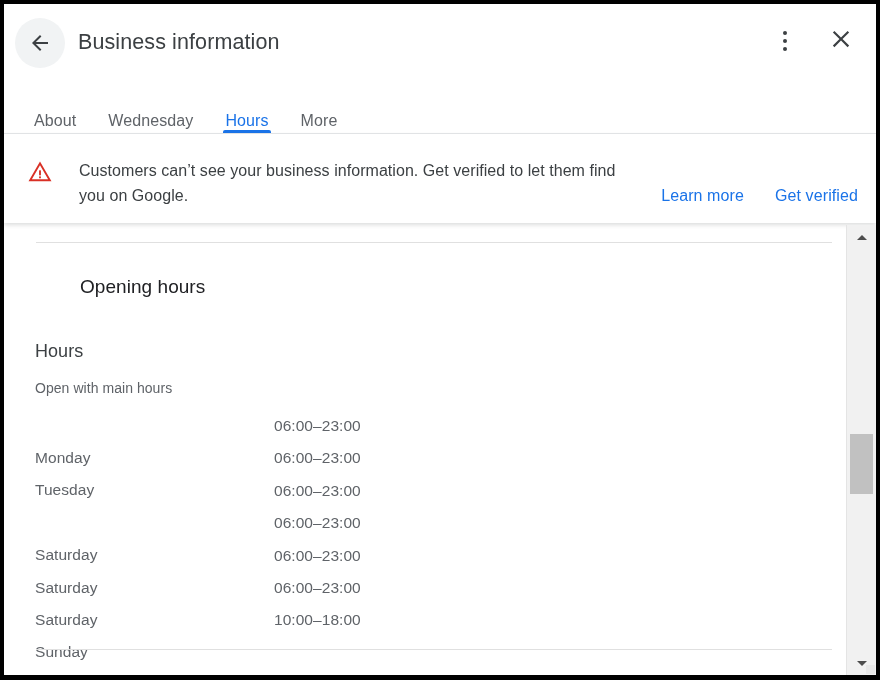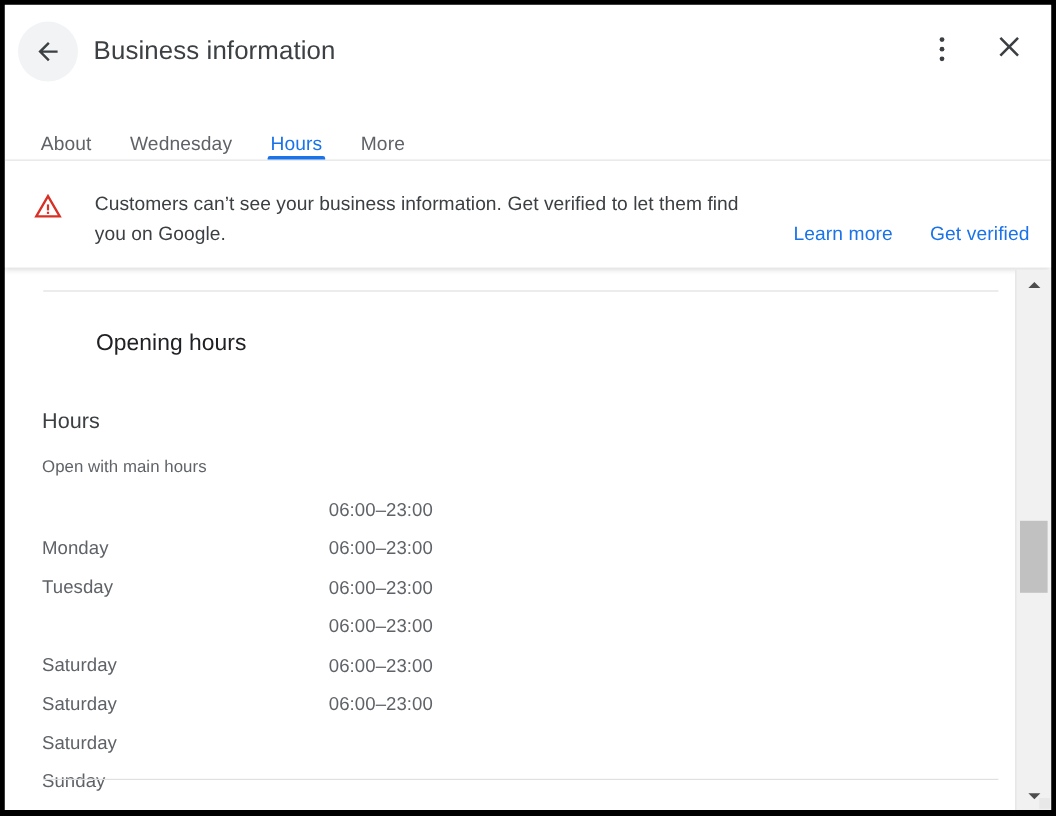--- a/index.html
+++ b/index.html
@@ -391,20 +391,21 @@
         <div class="hours-row">
           <span class="hours-day">Saturday</span>
           <span class="hours-time">06:00–23:00</span>
         </div>
         <div class="hours-row">
           <span class="hours-day">Saturday</span>
           <span class="hours-time">06:00–23:00</span>
         </div>
         <div class="hours-row">
           <span class="hours-day">Sunday</span>
+          <span class="hours-time">10:00–18:00</span>
         </div>
       </div>
 
       <div class="content-divider divider-bottom"></div>
     </div>
 
     <div class="scrollbar">
       <div class="sb-arrow up">
         <span class="tri-up"></span>
       </div>

